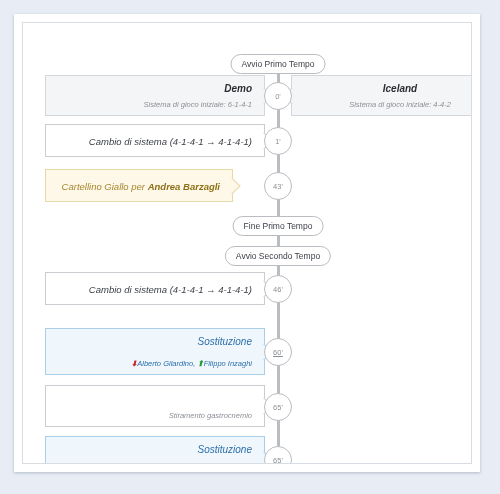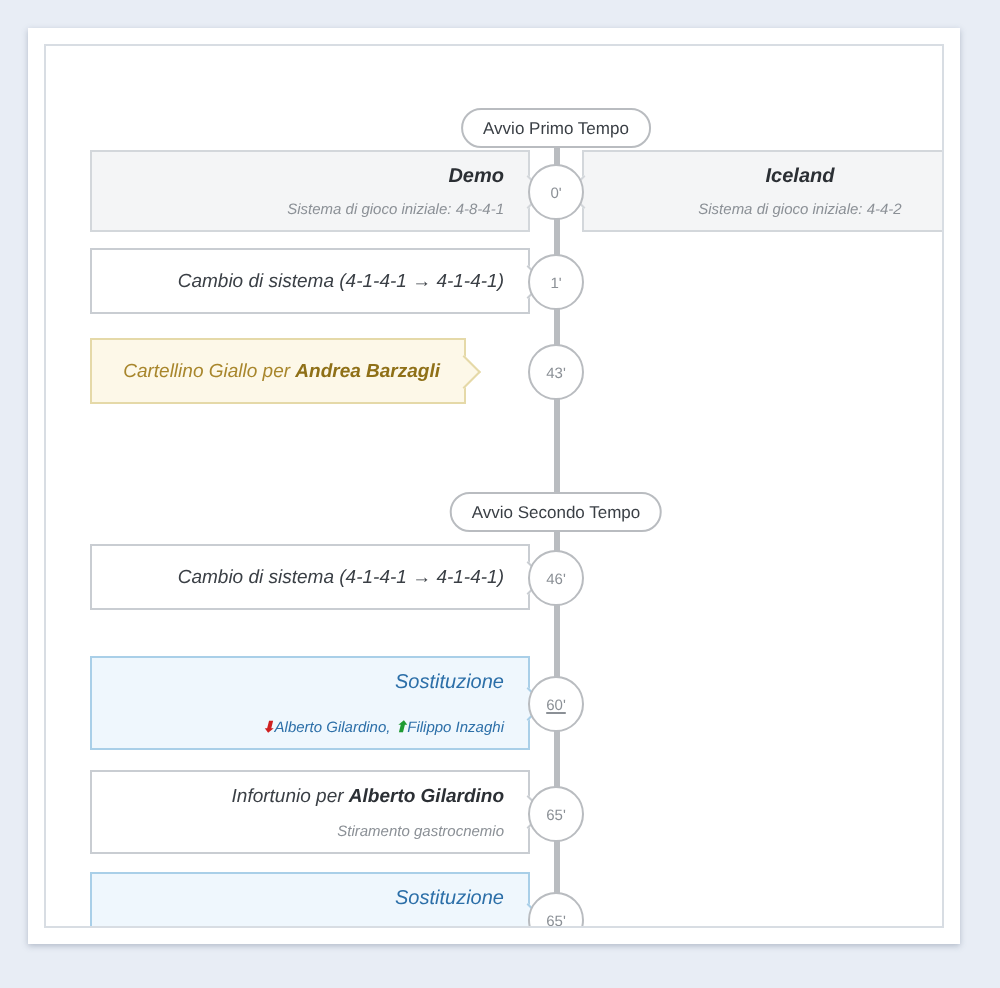--- a/index.html
+++ b/index.html
@@ -108,28 +108,31 @@
 <body>
 
 <div class="frame">
   <div class="panel">
 
     <div class="spine"></div>
 
     <div class="pill" style="left:255px;top:31px;">
       <span>Avvio Primo Tempo</span>
     </div>
+    <div class="pill" style="left:255px;top:193px;">
+      <span>Fine Primo Tempo</span>
+    </div>
     <div class="pill" style="left:255px;top:223px;">
       <span>Avvio Secondo Tempo</span>
     </div>
 
     <div class="card left team single" style="left:22px;top:52px;width:220px;height:41px;">
       <div class="pointer"></div>
       <div class="ttl" style="top:7px;transform:none;">Demo</div>
-      <div class="sub">Sistema di gioco iniziale: 4-8-4-1</div>
+      <div class="sub">Sistema di gioco iniziale: 6-1-4-1</div>
     </div>
 
     <div class="card right team" style="left:268px;top:52px;width:220px;height:41px;">
       <div class="pointer"></div>
       <div class="ttl">Iceland</div>
       <div class="sub">Sistema di gioco iniziale: 4-4-2</div>
     </div>
 
     <div class="card left single" style="left:22px;top:101px;width:220px;height:33px;">
       <div class="pointer"></div>
@@ -148,21 +151,20 @@
 
     <div class="card left blue" style="left:22px;top:305px;width:220px;height:47px;">
       <div class="pointer"></div>
       <div class="ttl">Sostituzione</div>
       <div class="sub"><span class="arr-out">⬇</span><span>Alberto Gilardino,</span>
         <span class="arr-in">⬆</span><span>Filippo Inzaghi</span></div>
     </div>
 
     <div class="card left" style="left:22px;top:362px;width:220px;height:42px;">
       <div class="pointer"></div>
-      <div class="ttl"><span>Infortunio per </span><b>Alberto Gilardino</b></div>
       <div class="sub">Stiramento gastrocnemio</div>
     </div>
 
     <div class="card left blue" style="left:22px;top:413px;width:220px;height:47px;">
       <div class="pointer"></div>
       <div class="ttl">Sostituzione</div>
 
     </div>
 
     <div class="minute" style="top:59px;">

